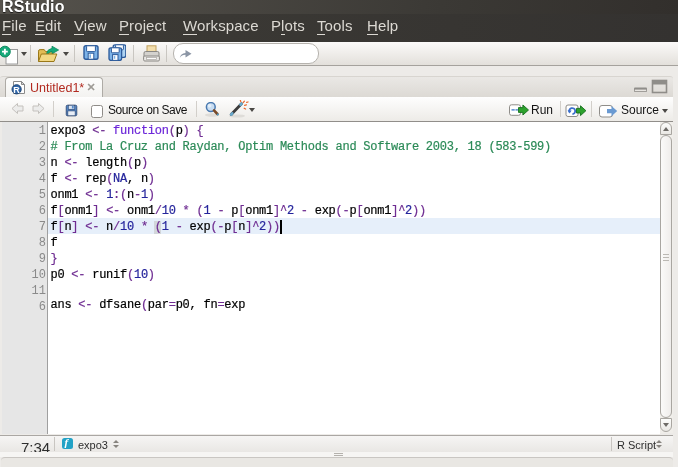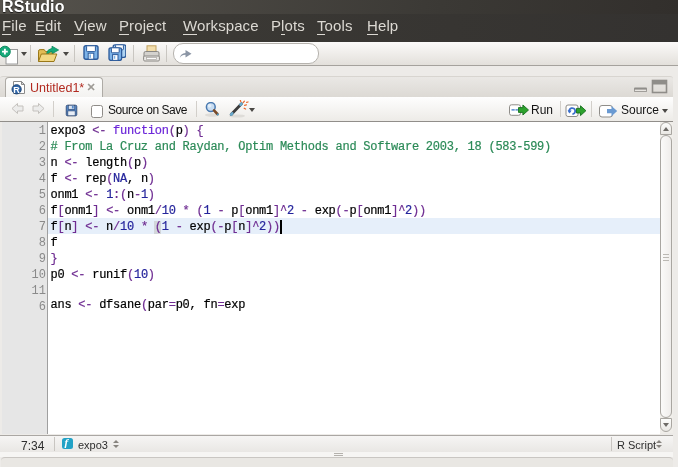--- a/index.html
+++ b/index.html
@@ -50,21 +50,21 @@
   #sbtrack{left:660px;top:122px;width:13px;height:311px;background:#f0eeea;}
   .sbbtn{position:absolute;left:660px;width:12px;background:linear-gradient(#fdfdfc,#e9e7e3);
      border:1px solid #a9a6a1;box-sizing:border-box;}
   #sbthumb{left:660px;top:135px;width:12px;height:283px;background:linear-gradient(90deg,#fbfaf9,#efedeb);
      border:1px solid #a9a6a1;border-radius:6px;box-sizing:border-box;}
   .grip{position:absolute;left:663px;width:6px;height:1px;background:#bbb8b3;}
   .sbarrow{position:absolute;width:0;height:0;border-left:3px solid transparent;border-right:3px solid transparent;}
   
   #status{left:0px;top:435px;width:673px;height:17px;box-sizing:border-box;
      background:linear-gradient(#f6f5f4,#e9e7e4);border-top:1px solid #aaa7a3;}
-  .stext{position:absolute;font-size:12px;color:#2e2e2e;}
+  .stext{position:absolute;font-size:15px;color:#2e2e2e;}
   #ficon{left:61.5px;top:438px;width:11px;height:10.5px;background:#22a2c6;border-radius:2.5px;}
   #ficon span{position:absolute;left:3px;top:-2px;color:#fff;font-size:11px;font-style:italic;
      font-family:"Liberation Serif",serif;font-weight:bold;}
   .updown{position:absolute;width:0;height:0;border-left:3px solid transparent;border-right:3px solid transparent;}
   
   #botlight{left:0;top:452px;width:673px;height:5px;background:#f6f5f3;}
   #botgray{left:1px;top:457px;width:672px;height:10px;background:#e9e7e3;border-top:1px solid #c9c6c2;border-radius:4px 4px 0 0;}
 </style>
 </head>
 <body>

